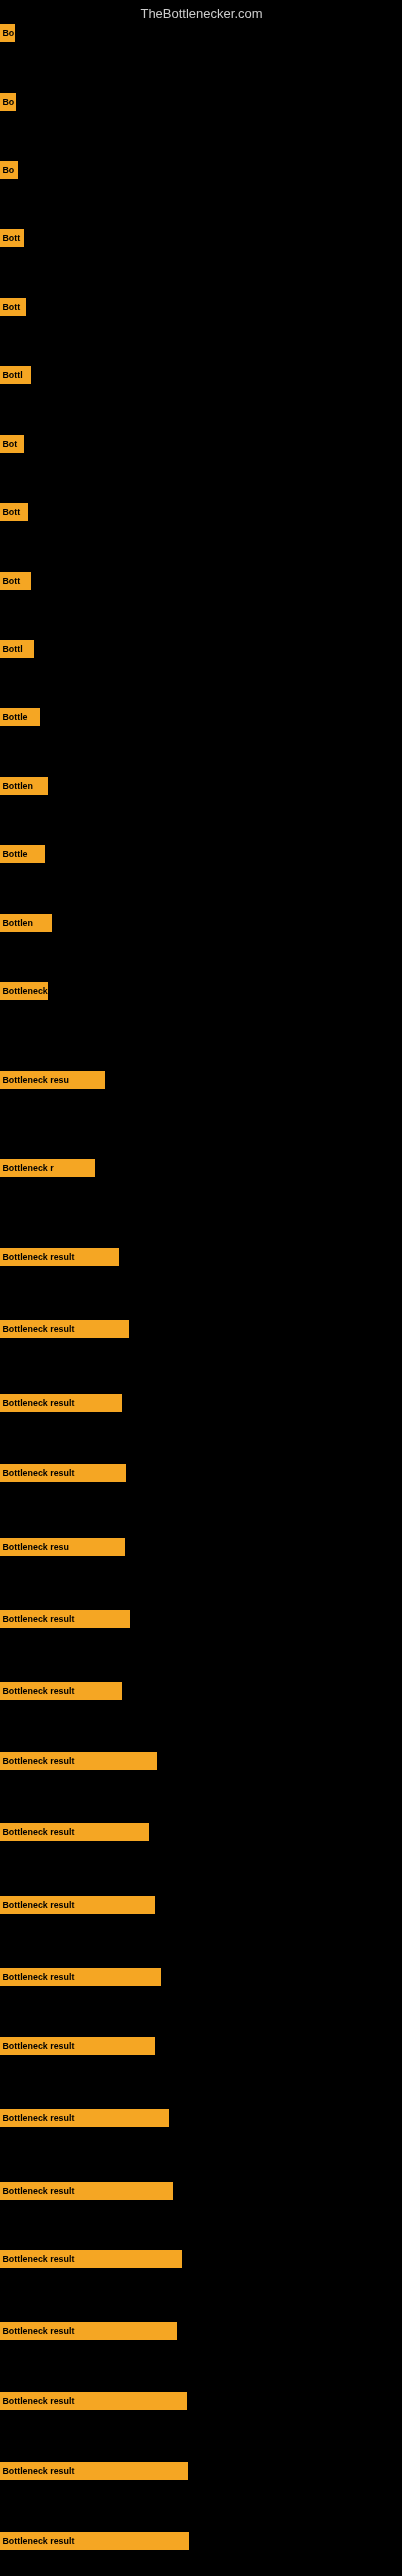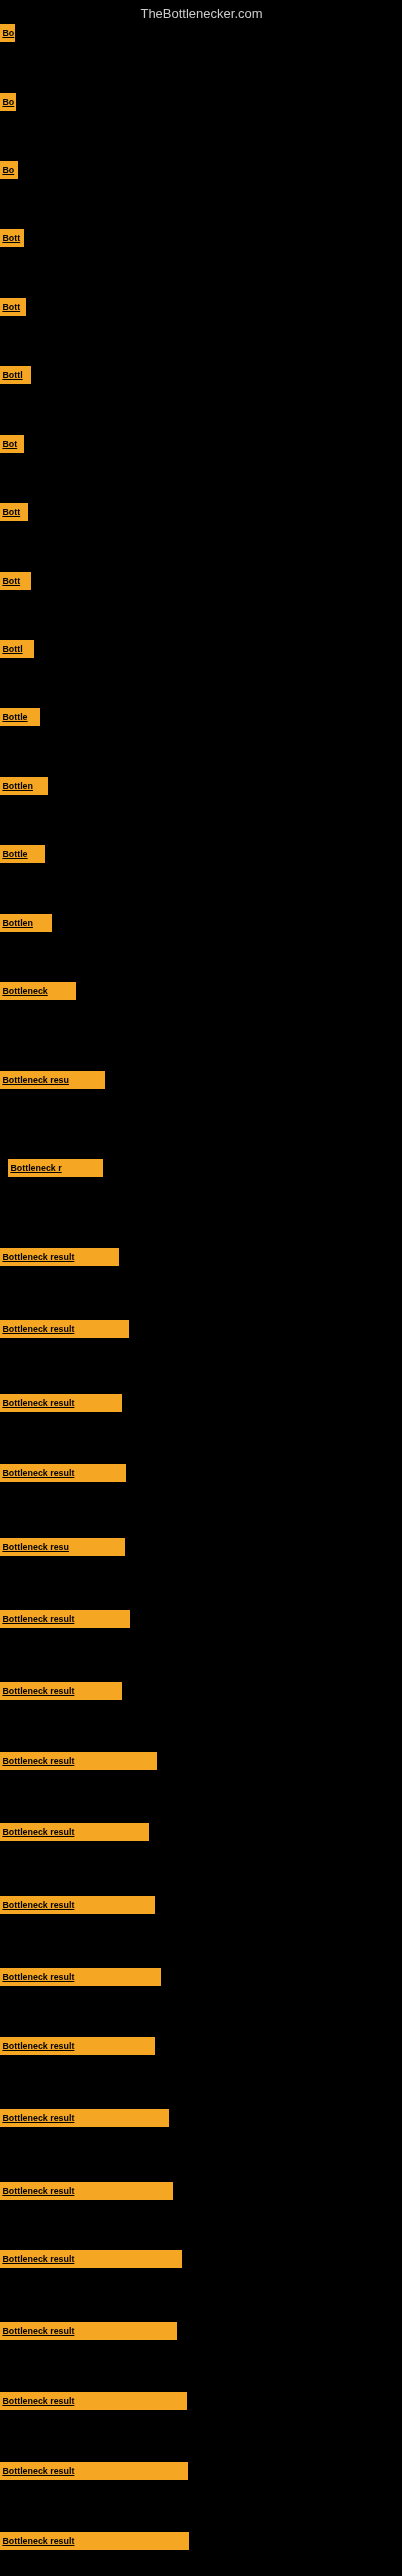--- a/index.html
+++ b/index.html
@@ -15,21 +15,20 @@
       top: 6.4px;
       left: 50%;
       transform: translateX(-50%);
       color: #ccc;
       font-size: 13px;
       white-space: nowrap;
     }
     .bar-container {
       position: absolute;
       left: 0;
-      text-decoration: underline;
     }
     .bar {
       background: #f5a623;
       color: #000;
       font-size: 8.9px;
       font-weight: bold;
       display: flex;
       align-items: center;
       padding-left: 2.4px;
       height: 17.7px;
@@ -79,26 +78,26 @@
     <div class="bar-container" style="top: 777px; left: 0px;">
       <div class="bar" style="width: 48px;">Bottlen</div>
     </div>
     <div class="bar-container" style="top: 845px; left: 0px;">
       <div class="bar" style="width: 45px;">Bottle</div>
     </div>
     <div class="bar-container" style="top: 914px; left: 0px;">
       <div class="bar" style="width: 52px;">Bottlen</div>
     </div>
     <div class="bar-container" style="top: 982px; left: 0px;">
-      <div class="bar" style="width: 76px;">Bottleneck</div>
+      <div class="bar" style="width: 48px;">Bottleneck</div>
     </div>
     <div class="bar-container" style="top: 1071px; left: 0px;">
       <div class="bar" style="width: 105px;">Bottleneck resu</div>
     </div>
-    <div class="bar-container" style="top: 1159px; left: 8px;">
+    <div class="bar-container" style="top: 1159px; left: 0px;">
       <div class="bar" style="width: 95px;">Bottleneck r</div>
     </div>
     <div class="bar-container" style="top: 1248px; left: 0px;">
       <div class="bar" style="width: 119px;">Bottleneck result</div>
     </div>
     <div class="bar-container" style="top: 1320px; left: 0px;">
       <div class="bar" style="width: 129px;">Bottleneck result</div>
     </div>
     <div class="bar-container" style="top: 1394px; left: 0px;">
       <div class="bar" style="width: 122px;">Bottleneck result</div>

